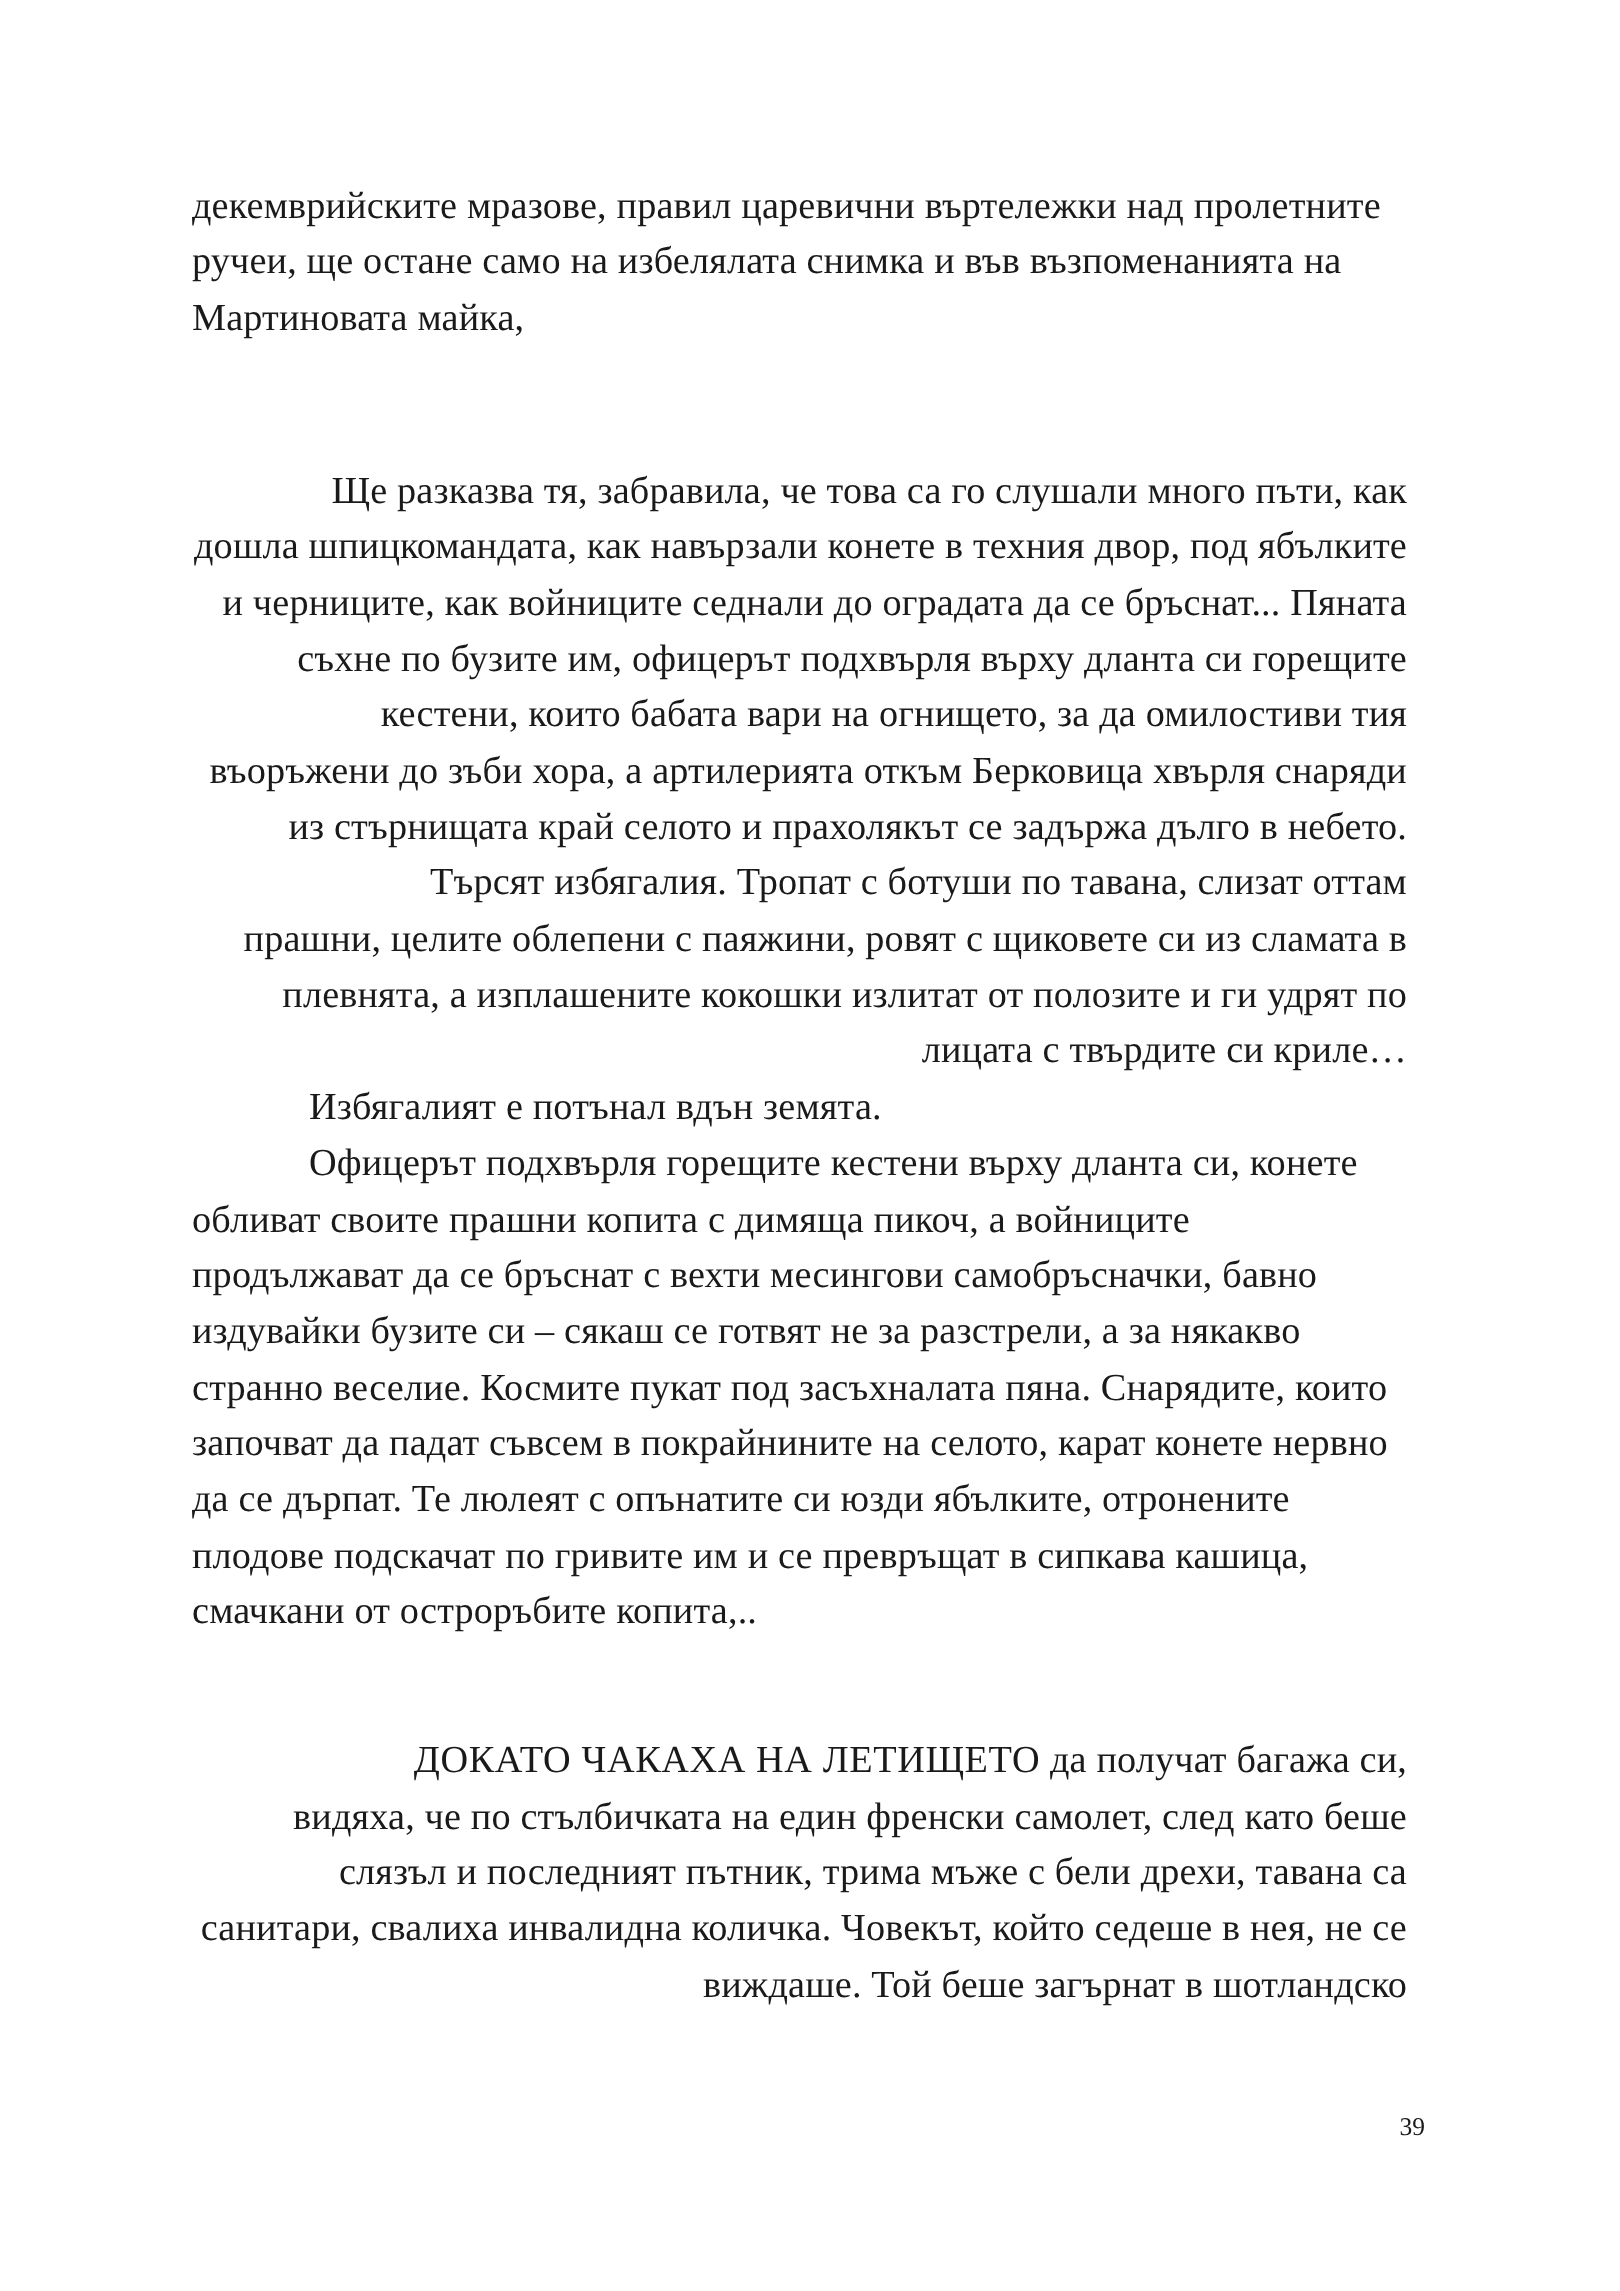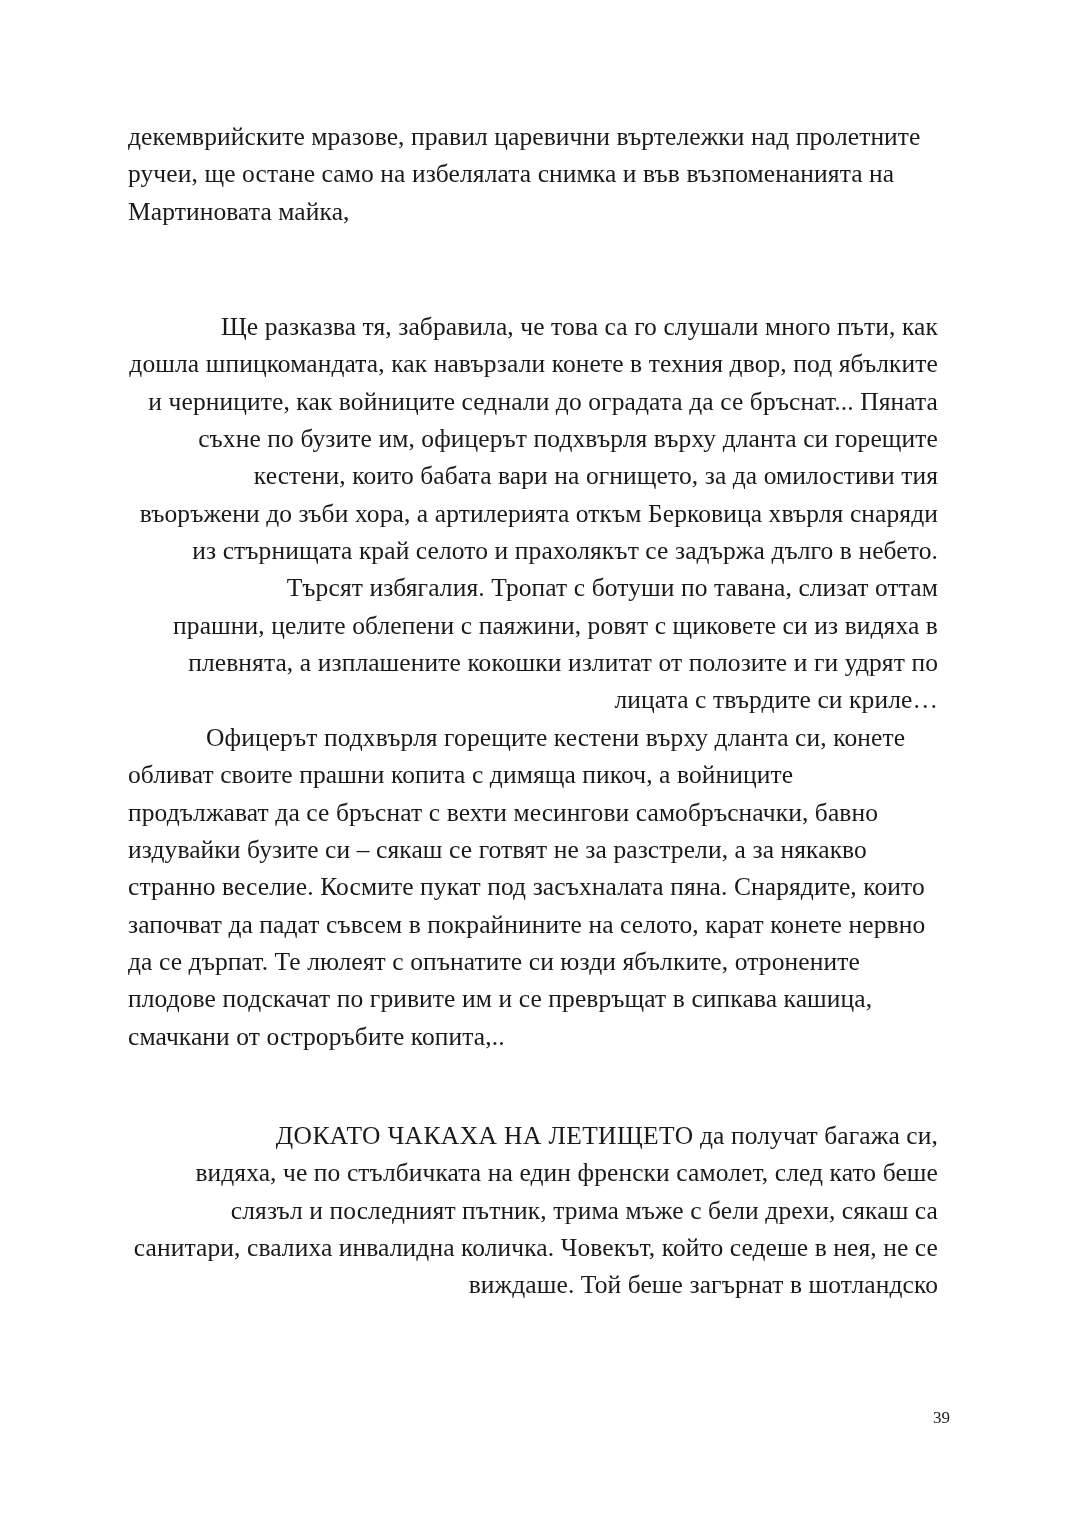--- a/index.html
+++ b/index.html
@@ -61,25 +61,26 @@
 
 <div class="page">
   <div class="content">
 
     <p class="para-body">декемврийските мразове, правил царевични въртележки над пролетните ручеи, ще остане само на избелялата снимка и във възпоменанията на Мартиновата майка,</p>
 
     <div class="gap-large"></div>
 
     <p class="para-indent">Ще разказва тя, забравила, че това са го слушали много пъти, как дошла шпицкомандата, как навързали конете в техния двор, под ябълките и черниците, как войниците седнали до оградата да се бръснат... Пяната съхне по бузите им, офицерът подхвърля върху дланта си горещите кестени, които бабата вари на огнището, за да омилостиви тия въоръжени до зъби хора, а артилерията откъм Берковица хвърля снаряди из стърнищата край селото и прахолякът се задържа дълго в небето.</p>
 
-    <p class="para-indent">Търсят избягалия. Тропат с ботуши по тавана, слизат оттам прашни, целите облепени с паяжини, ровят с щиковете си из видяха в плевнята, а изплашените кокошки излитат от полозите и ги удрят по лицата с твърдите си криле…</p>
+    <p class="para-indent">Търсят избягалия. Тропат с ботуши по тавана, слизат оттам прашни, целите облепени с паяжини, ровят с щиковете си из сламата в плевнята, а изплашените кокошки излитат от полозите и ги удрят по лицата с твърдите си криле…</p>
 
+    <p class="para-indent-small">Избягалият е потънал вдън земята.</p>
 
     <p class="para-indent-small">Офицерът подхвърля горещите кестени върху дланта си, конете обливат своите прашни копита с димяща пикоч, а войниците продължават да се бръснат с вехти месингови самобръсначки, бавно издувайки бузите си – сякаш се готвят не за разстрели, а за някакво странно веселие. Космите пукат под засъхналата пяна. Снарядите, които започват да падат съвсем в покрайнините на селото, карат конете нервно да се дърпат. Те люлеят с опънатите си юзди ябълките, отронените плодове подскачат по гривите им и се превръщат в сипкава кашица, смачкани от остроръбите копита,..</p>
 
     <div class="gap-medium"></div>
 
-    <p class="para-indent"><span class="smallcaps-lead">ДОКАТО ЧАКАХА НА ЛЕТИЩЕТО</span><span> да получат багажа си, видяха, че по стълбичката на един френски самолет, след като беше слязъл и последният пътник, трима мъже с бели дрехи, сякаш са санитари, свалиха инвалидна количка. Човекът, който седеше в нея, не се виждаше. Той беше загърнат в шотландско</span></p>
+    <p class="para-indent"><span class="smallcaps-lead">ДОКАТО ЧАКАХА НА ЛЕТИЩЕТО</span><span> да получат багажа си, видяха, че по стълбичката на един френски самолет, след като беше слязъл и последният пътник, трима мъже с бели дрехи, тавана са санитари, свалиха инвалидна количка. Човекът, който седеше в нея, не се виждаше. Той беше загърнат в шотландско</span></p>
 
   </div>
 
   <div class="page-number">39</div>
 </div>
 
 </body></html>

